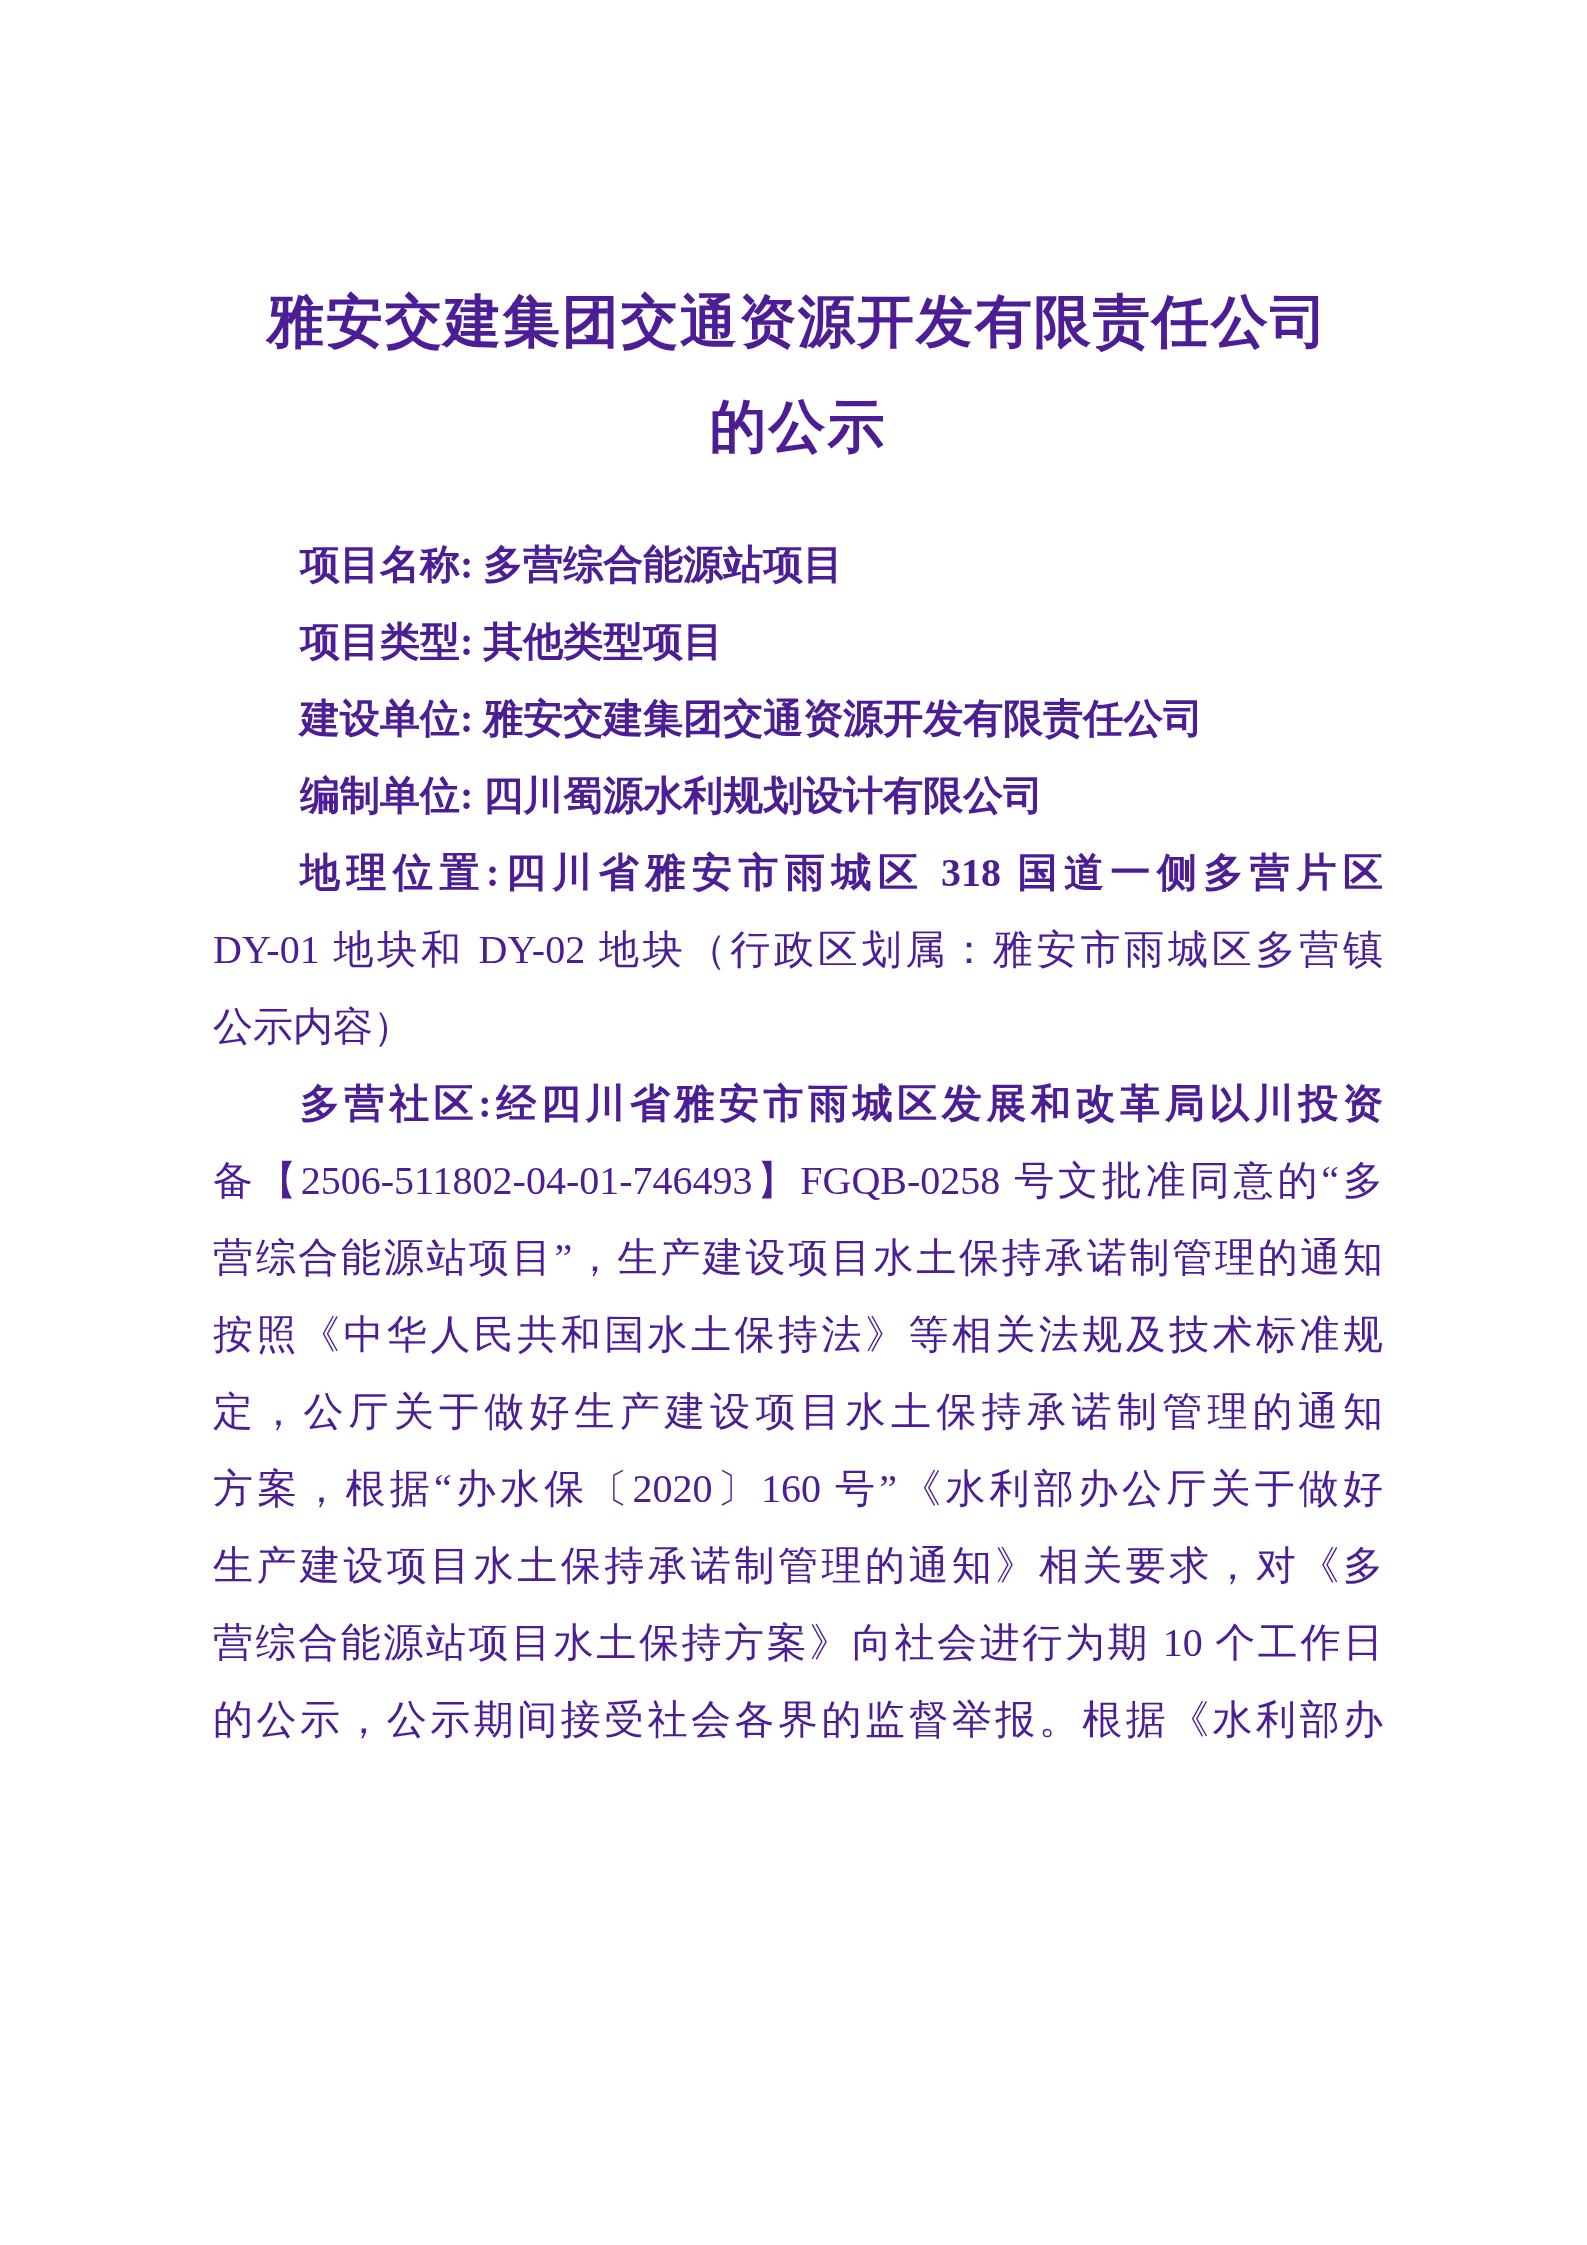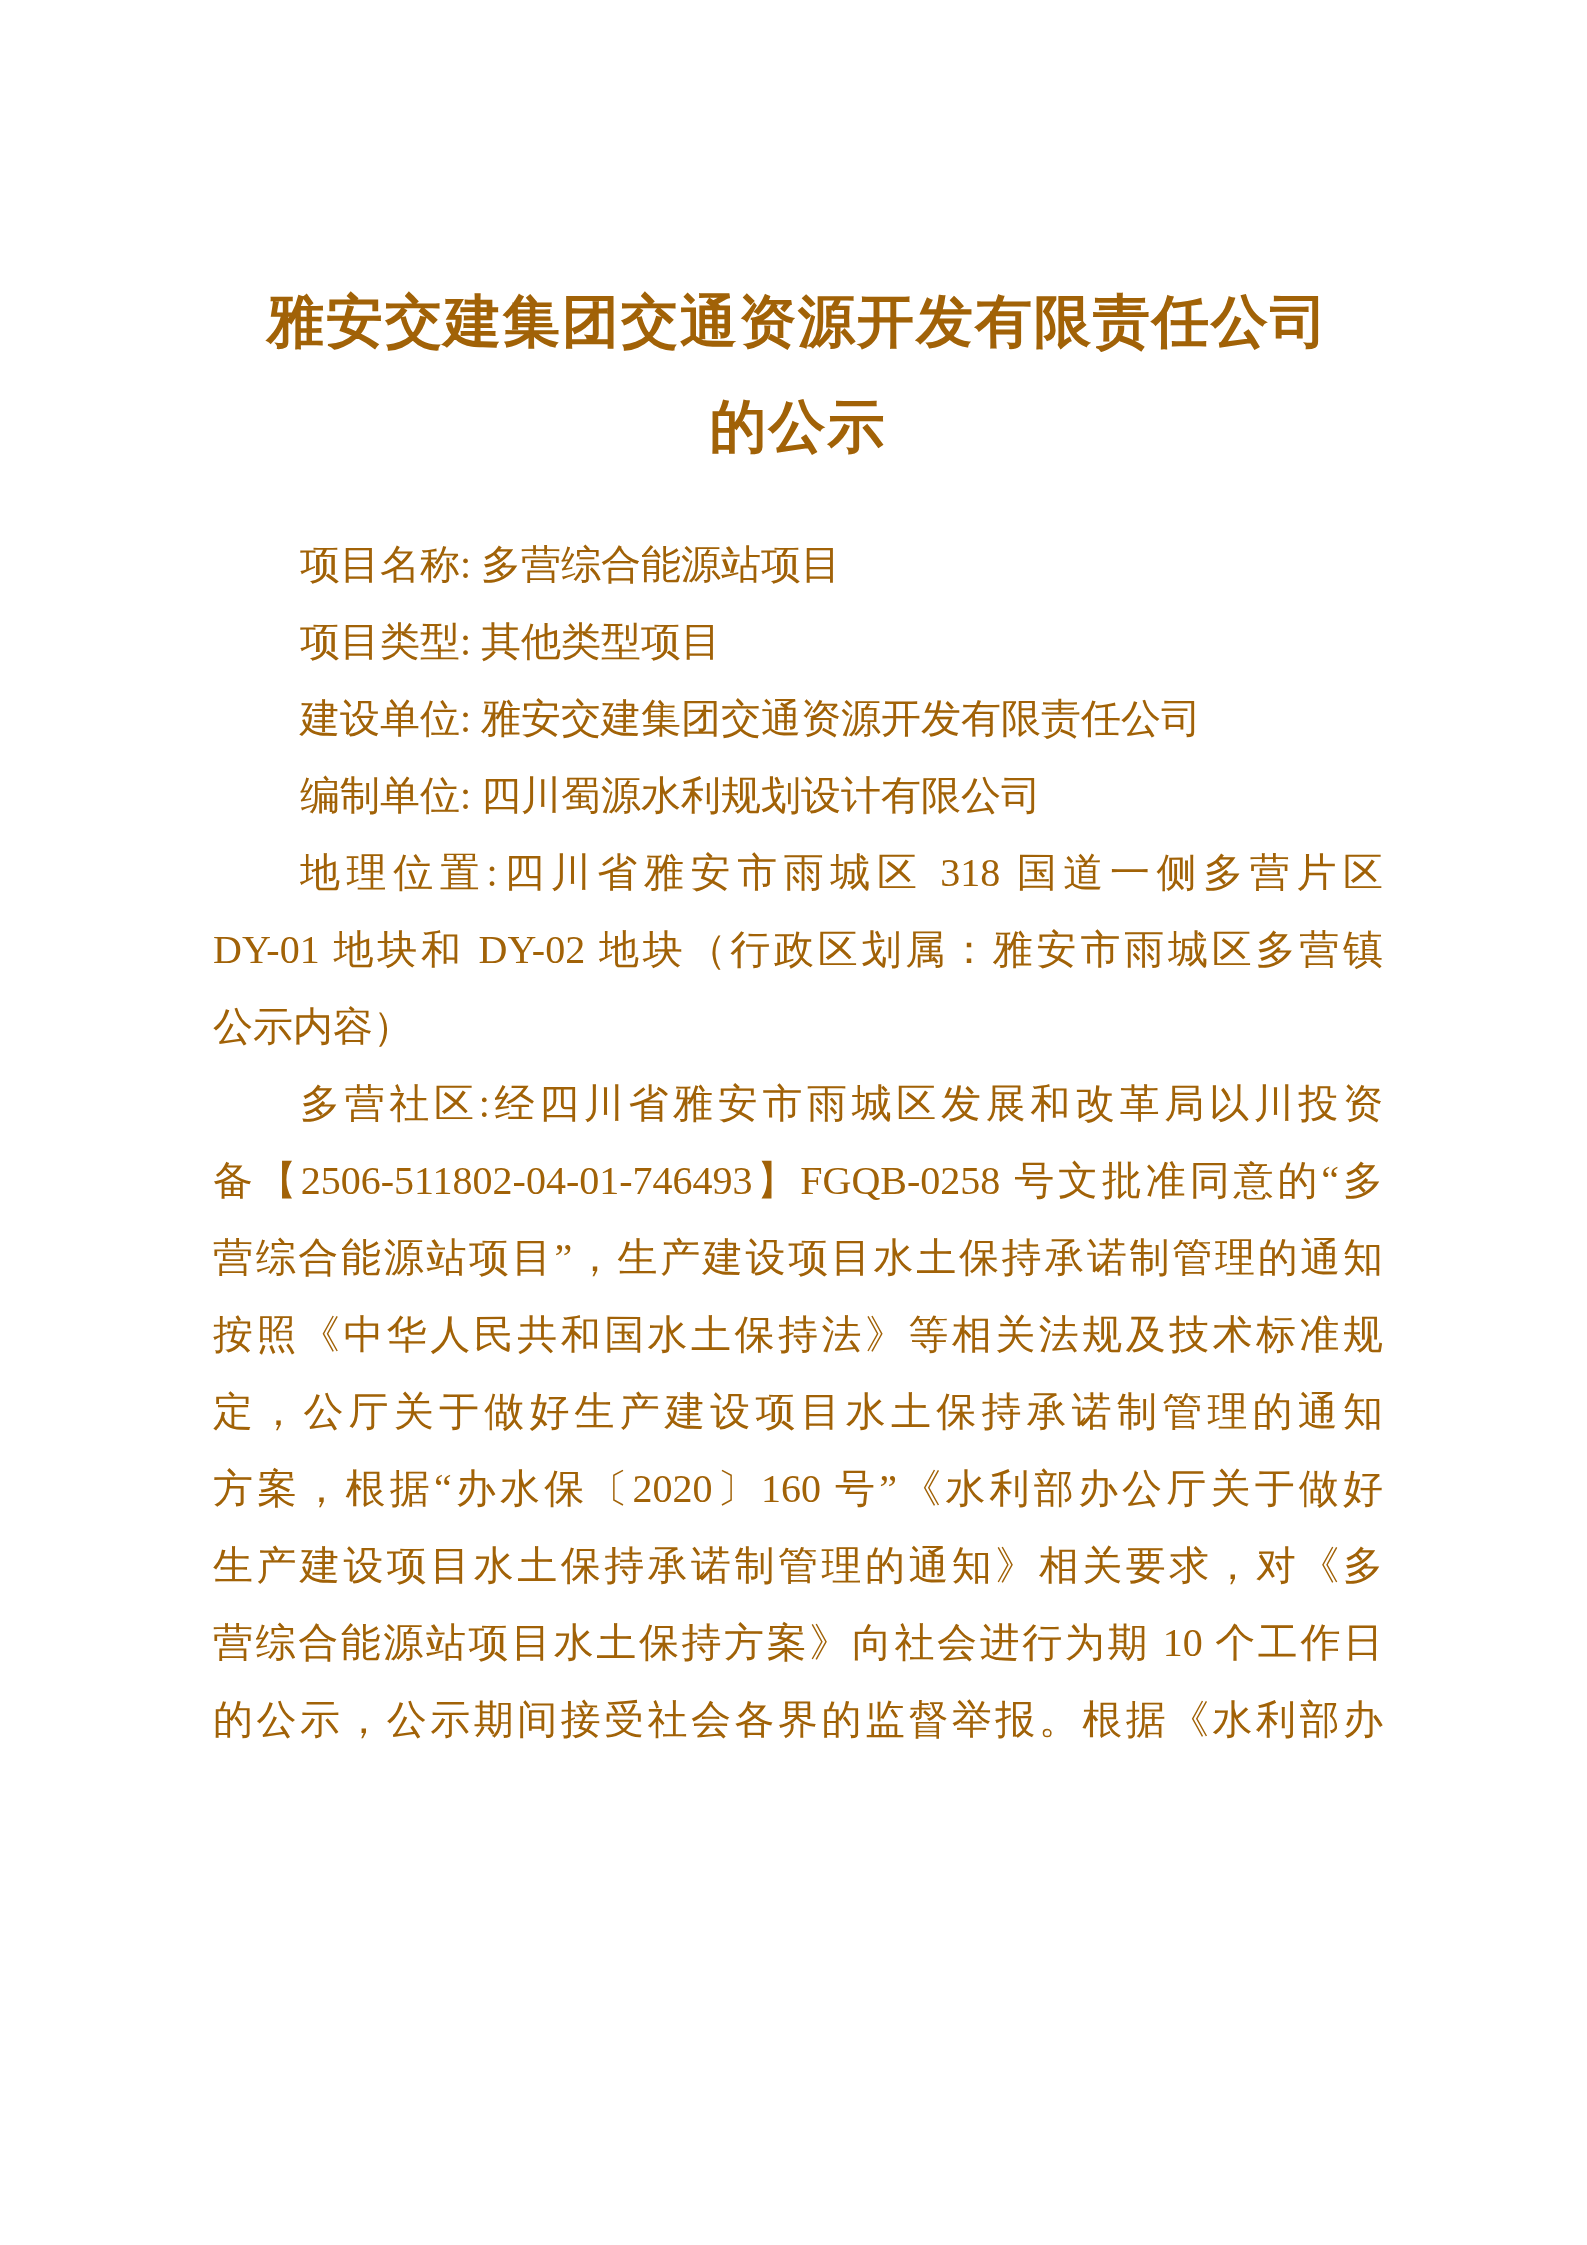--- a/index.html
+++ b/index.html
@@ -7,21 +7,21 @@
     padding: 0;
     background: #888;
   }
   .page {
     position: relative;
     width: 1587px;
     height: 2245px;
     background: #ffffff;
     overflow: hidden;
     font-family: "Liberation Serif", "DejaVu Serif", serif;
-    color: #a16207;
+    color: #4c1d95;
   }
   .content {
     position: absolute;
     left: 213px;
     top: 269px;
     width: 1170px;
   }
   .doc-title {
     font-size: 57px;
     font-weight: bold;
@@ -33,20 +33,21 @@
     margin-top: 47px;
     font-size: 40px;
   }
   .bline {
     height: 77px;
     line-height: 77px;
     white-space: nowrap;
   }
   .indent {
     padding-left: 87px;
+    font-weight: bold;
   }
   .fill {
     white-space: normal;
     text-align: justify;
     text-align-last: justify;
     text-justify: inter-character;
   }
 </style>
 </head>
 <body>

